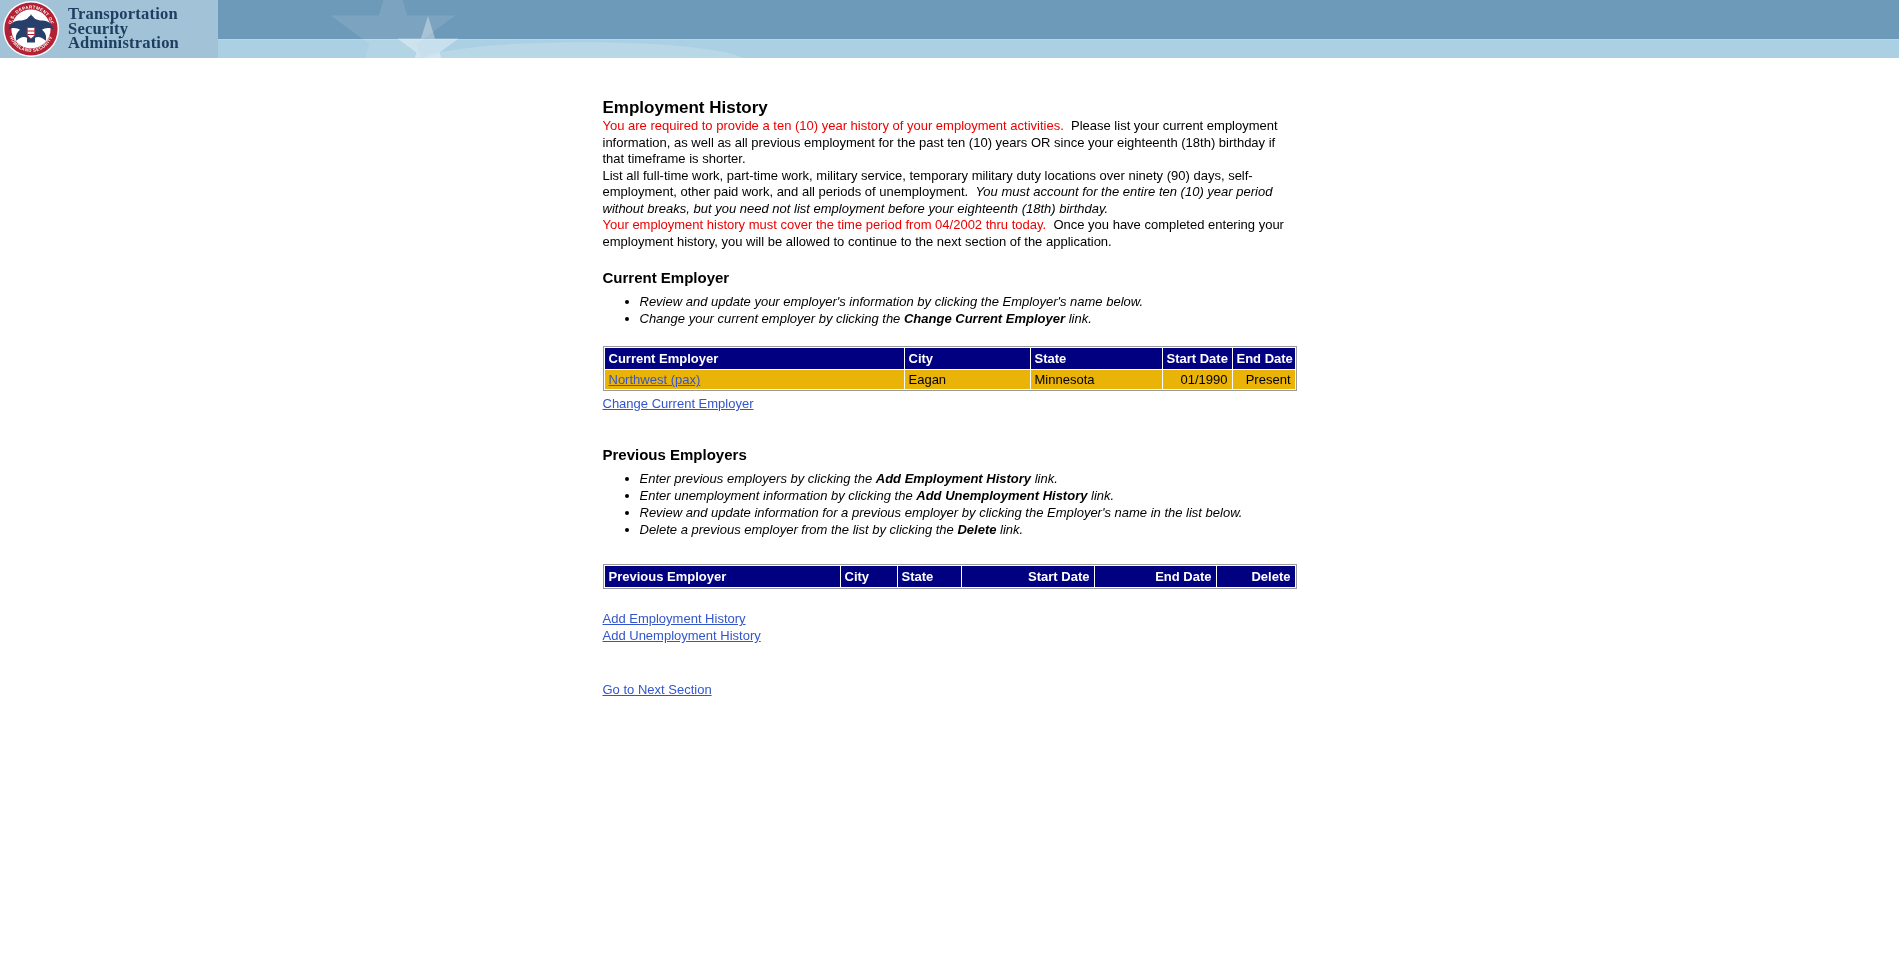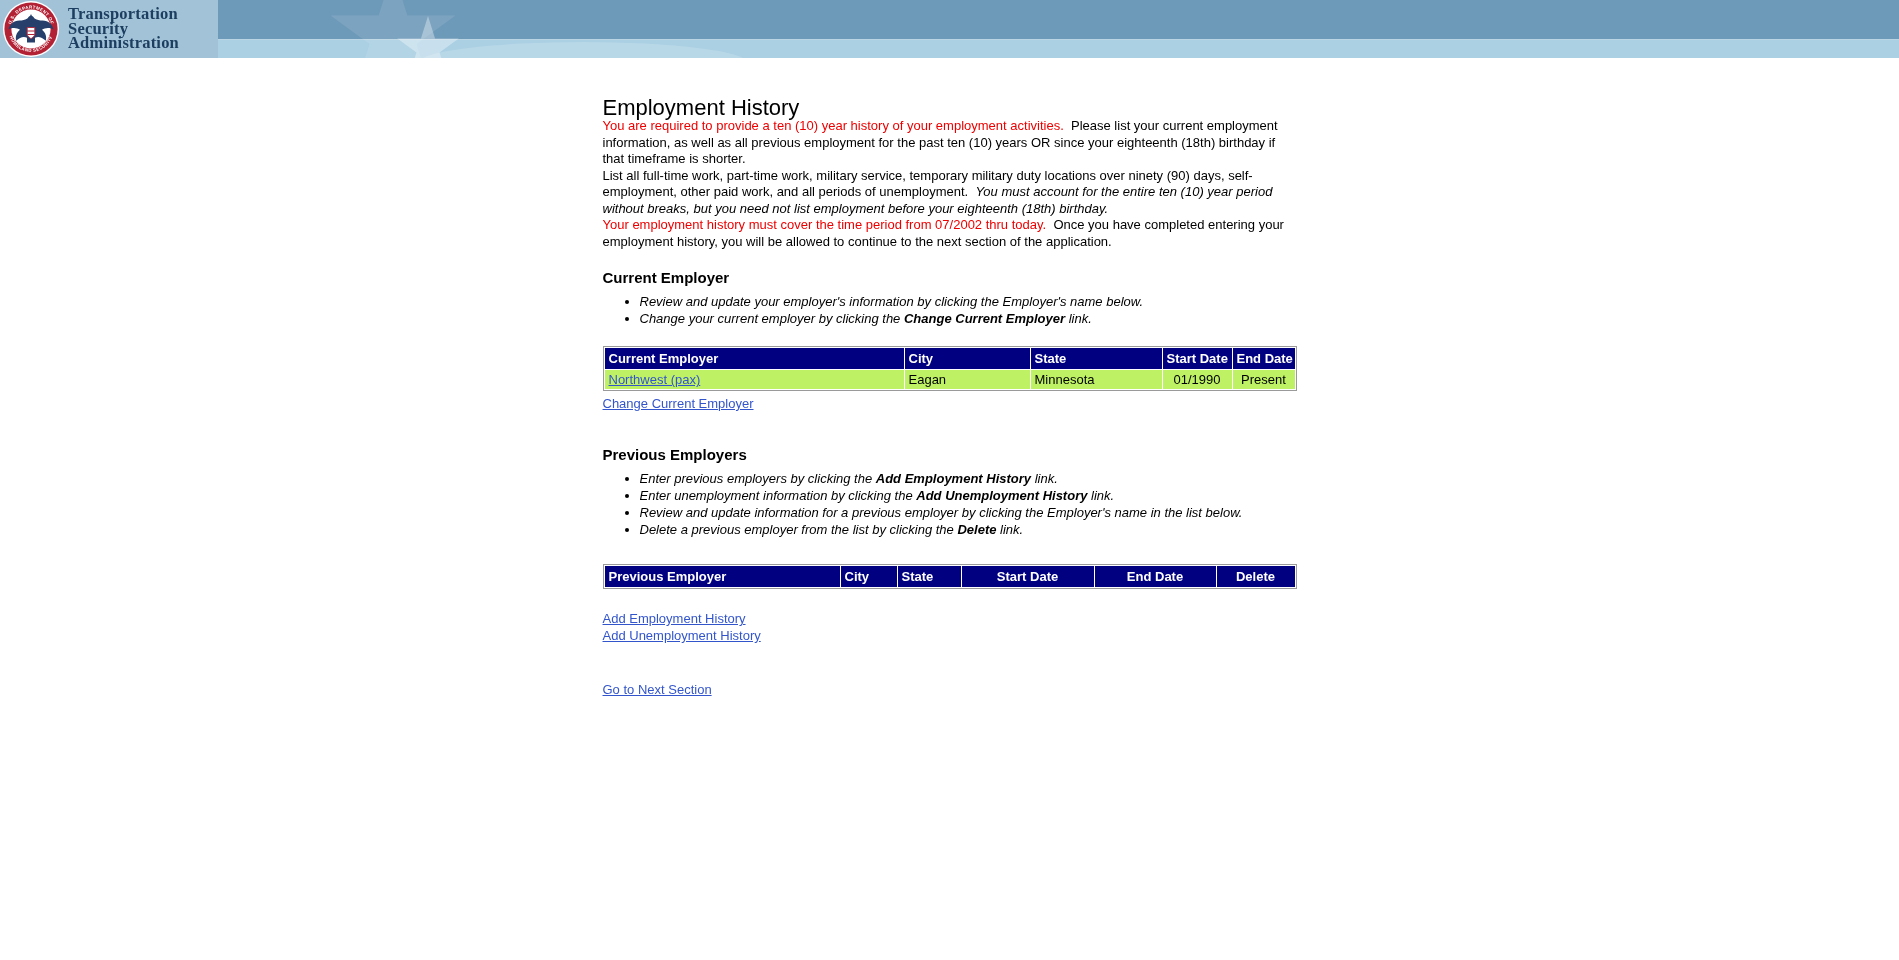--- a/index.html
+++ b/index.html
@@ -33,21 +33,21 @@
     left: 178px; top: 16px;
   }
   .star.s2 { width: 130px; height: 130px; left: 110px; top: -30px; opacity: .10; }
   .swoosh {
     position: absolute; left: 200px; top: 42px; width: 330px; height: 42px;
     background: #ffffff; opacity: .16; border-radius: 50%;
   }
 
   
   .content { width: 694px; margin: 0 auto; }
-  h1 { font-size: 22px; line-height: 20px; font-weight: normal; margin: 40px 0 0 0; }
+  h1 { font-size: 17px; line-height: 20px; font-weight: bold; margin: 40px 0 0 0; }
   h2 { font-size: 15px; line-height: 18px; font-weight: bold; margin: 0; }
   p.para { margin: 0; line-height: 16.5px; }
   .p1 { margin-top: 5px; }
   .p2 { margin-top: 12px; }
   .p3 { margin-top: 16px; }
   .red-bold { color: #ee0000; font-weight: normal; }
   .bold-ital { font-weight: normal; font-style: italic; }
   .h-current { margin-top: 19px; }
   .h-previous { margin-top: 35px; }
   ul.notes { margin: 6px 0 0 0; padding-left: 37px; font-style: italic; line-height: 17px; }
@@ -61,23 +61,23 @@
     table-layout: fixed; width: 694px;
     border-collapse: separate; border-spacing: 1px;
     background: #ffffff; border: 1px solid #9a9a9a;
     font-size: 13px;
   }
   table.emp th {
     background: #000080; color: #ffffff; font-weight: bold;
     text-align: left; padding: 3px 4px 3px 4px; overflow: hidden; white-space: nowrap;
   }
   table.emp td {
-    background: #bef264; padding: 2px 4px; overflow: hidden; white-space: nowrap;
-  }
-  table.emp .ctr { text-align: center; }
+    background: #eab308; padding: 2px 4px; overflow: hidden; white-space: nowrap;
+  }
+  table.emp .ctr { text-align: right; }
   .tbl-current { margin-top: 19px; }
   .tbl-previous { margin-top: 26px; }
 
   .change-link { display: inline-block; margin-top: 5px; }
   .add-links { margin-top: 21px; line-height: 17px; }
   .add-links a { display: inline-block; }
   .next-wrap { margin-top: 38px; text-align: left; }
 </style>
 </head>
 <body>
@@ -120,21 +120,21 @@
 </header>
 
 <main class="content">
 
   <h1>Employment History</h1>
 
   <p class="para p1"><span class="red-bold">You are required to provide a ten (10) year history of your employment activities.</span>&nbsp; <span>Please list your current employment information, as well as all previous employment for the past ten (10) years OR since your eighteenth (18th) birthday if that timeframe is shorter.</span></p>
 
   <p class="para p2"><span>List all full-time work, part-time work, military service, temporary military duty locations over ninety (90) days, self-employment, other paid work, and all periods of unemployment.</span>&nbsp; <span class="bold-ital">You must account for the entire ten (10) year period without breaks, but you need not list employment before your eighteenth (18th) birthday.</span></p>
 
-  <p class="para p3"><span class="red-bold">Your employment history must cover the time period from 07/2002 thru today.</span>&nbsp; <span>Once you have completed entering your employment history, you will be allowed to continue to the next section of the application.</span></p>
+  <p class="para p3"><span class="red-bold">Your employment history must cover the time period from 04/2002 thru today.</span>&nbsp; <span>Once you have completed entering your employment history, you will be allowed to continue to the next section of the application.</span></p>
 
   <h2 class="h-current">Current Employer</h2>
 
   <ul class="notes">
     <li><span>Review and update your employer's information by clicking the Employer's name below.</span><b></b><span></span></li>
     <li><span>Change your current employer by clicking the </span><b>Change Current Employer</b><span> link.</span></li>
   </ul>
 
   <table class="emp tbl-current">
     <colgroup>

